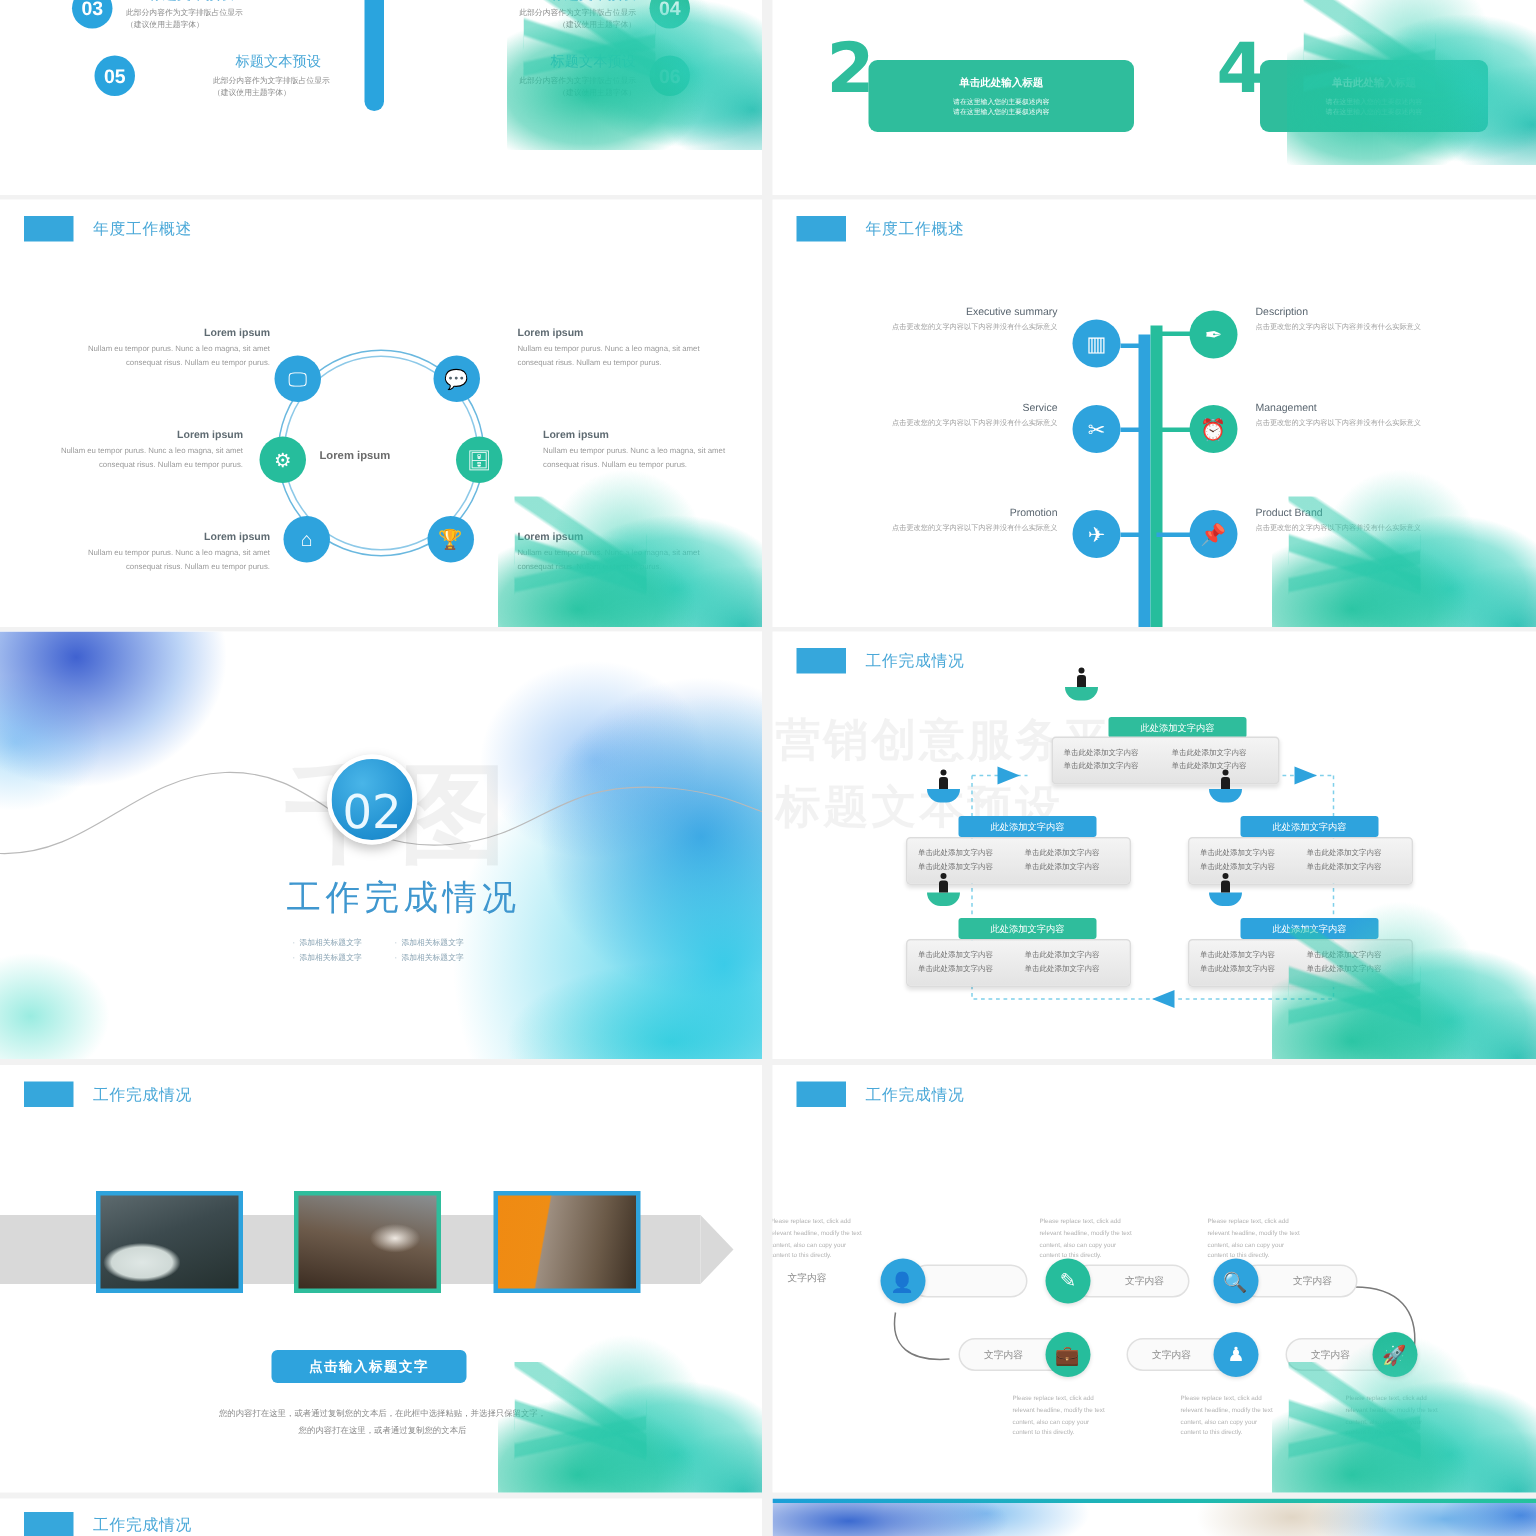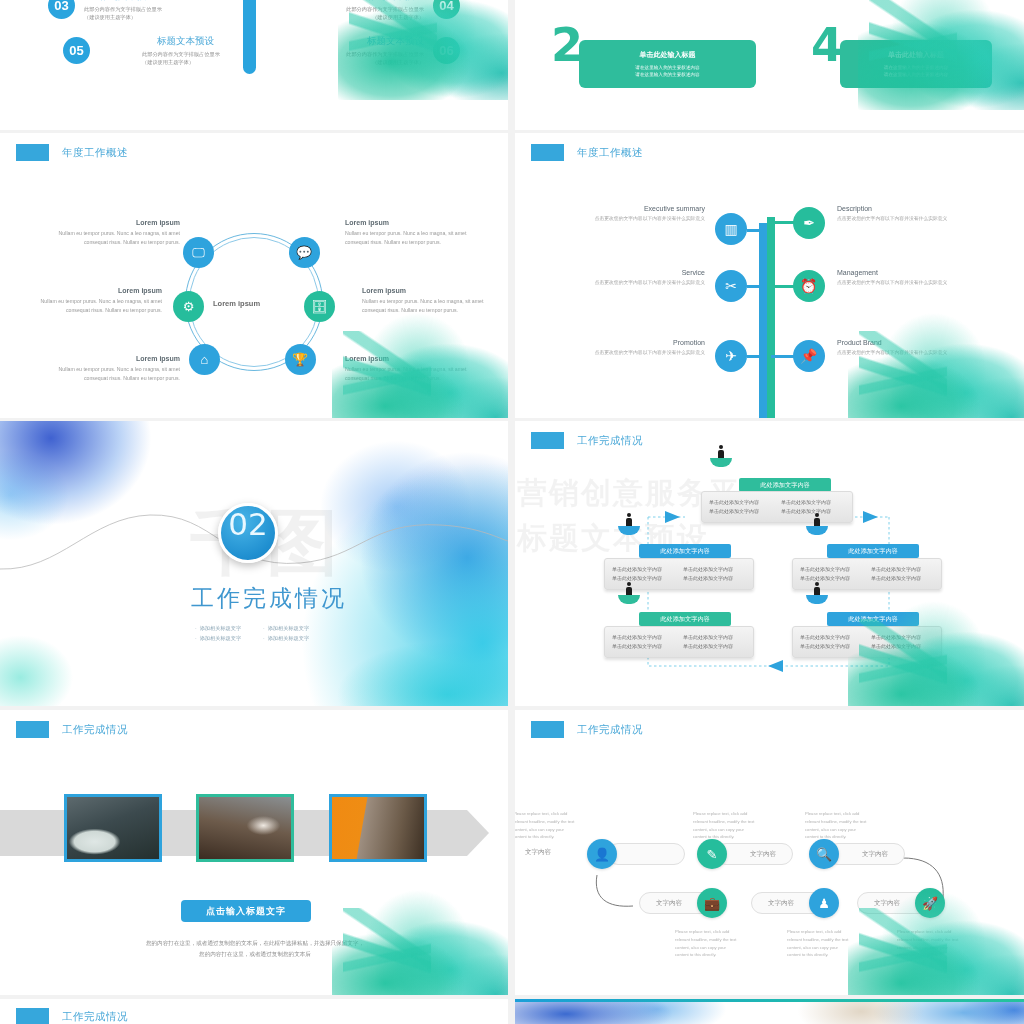--- a/index.html
+++ b/index.html
@@ -123,21 +123,21 @@
   }
   .sec-wm {
     position:absolute; left:50%; top:26%; transform:translateX(-42%);
     font-size:72px; color:rgba(0,0,0,.055); font-weight:bold; letter-spacing:4px;
     white-space:nowrap;
   }
   .sec-circle {
     position:absolute; width:60px;height:60px;border-radius:50%;
     background:radial-gradient(circle at 38% 30%, #49b5e8 0%, #1f8fd0 70%, #1b7fbd 100%);
     border:3px solid #fff; box-shadow:0 3px 8px rgba(0,0,0,.25);
-    display:flex;align-items:flex-start;justify-content:center;
+    display:flex;align-items:flex-end;justify-content:center;
     color:#eaf8ff; font-size:31px; font-family:"DejaVu Sans", sans-serif;
   }
   .sec-title { position:absolute; font-size:23px; color:#3f97cf; letter-spacing:3px; white-space:nowrap; }
   .sec-bul { position:absolute; font-size:5.2px; color:#8aa4b4; }
   .sec-bul span { display:inline-block; }
 
   
   
   
   .obox { position:absolute; }

